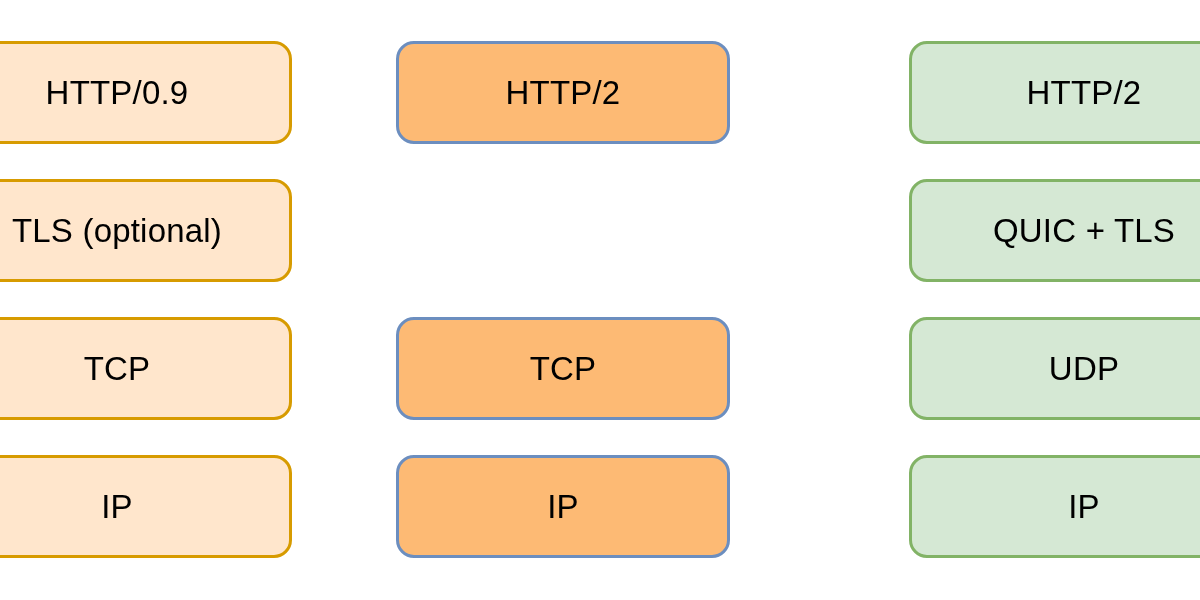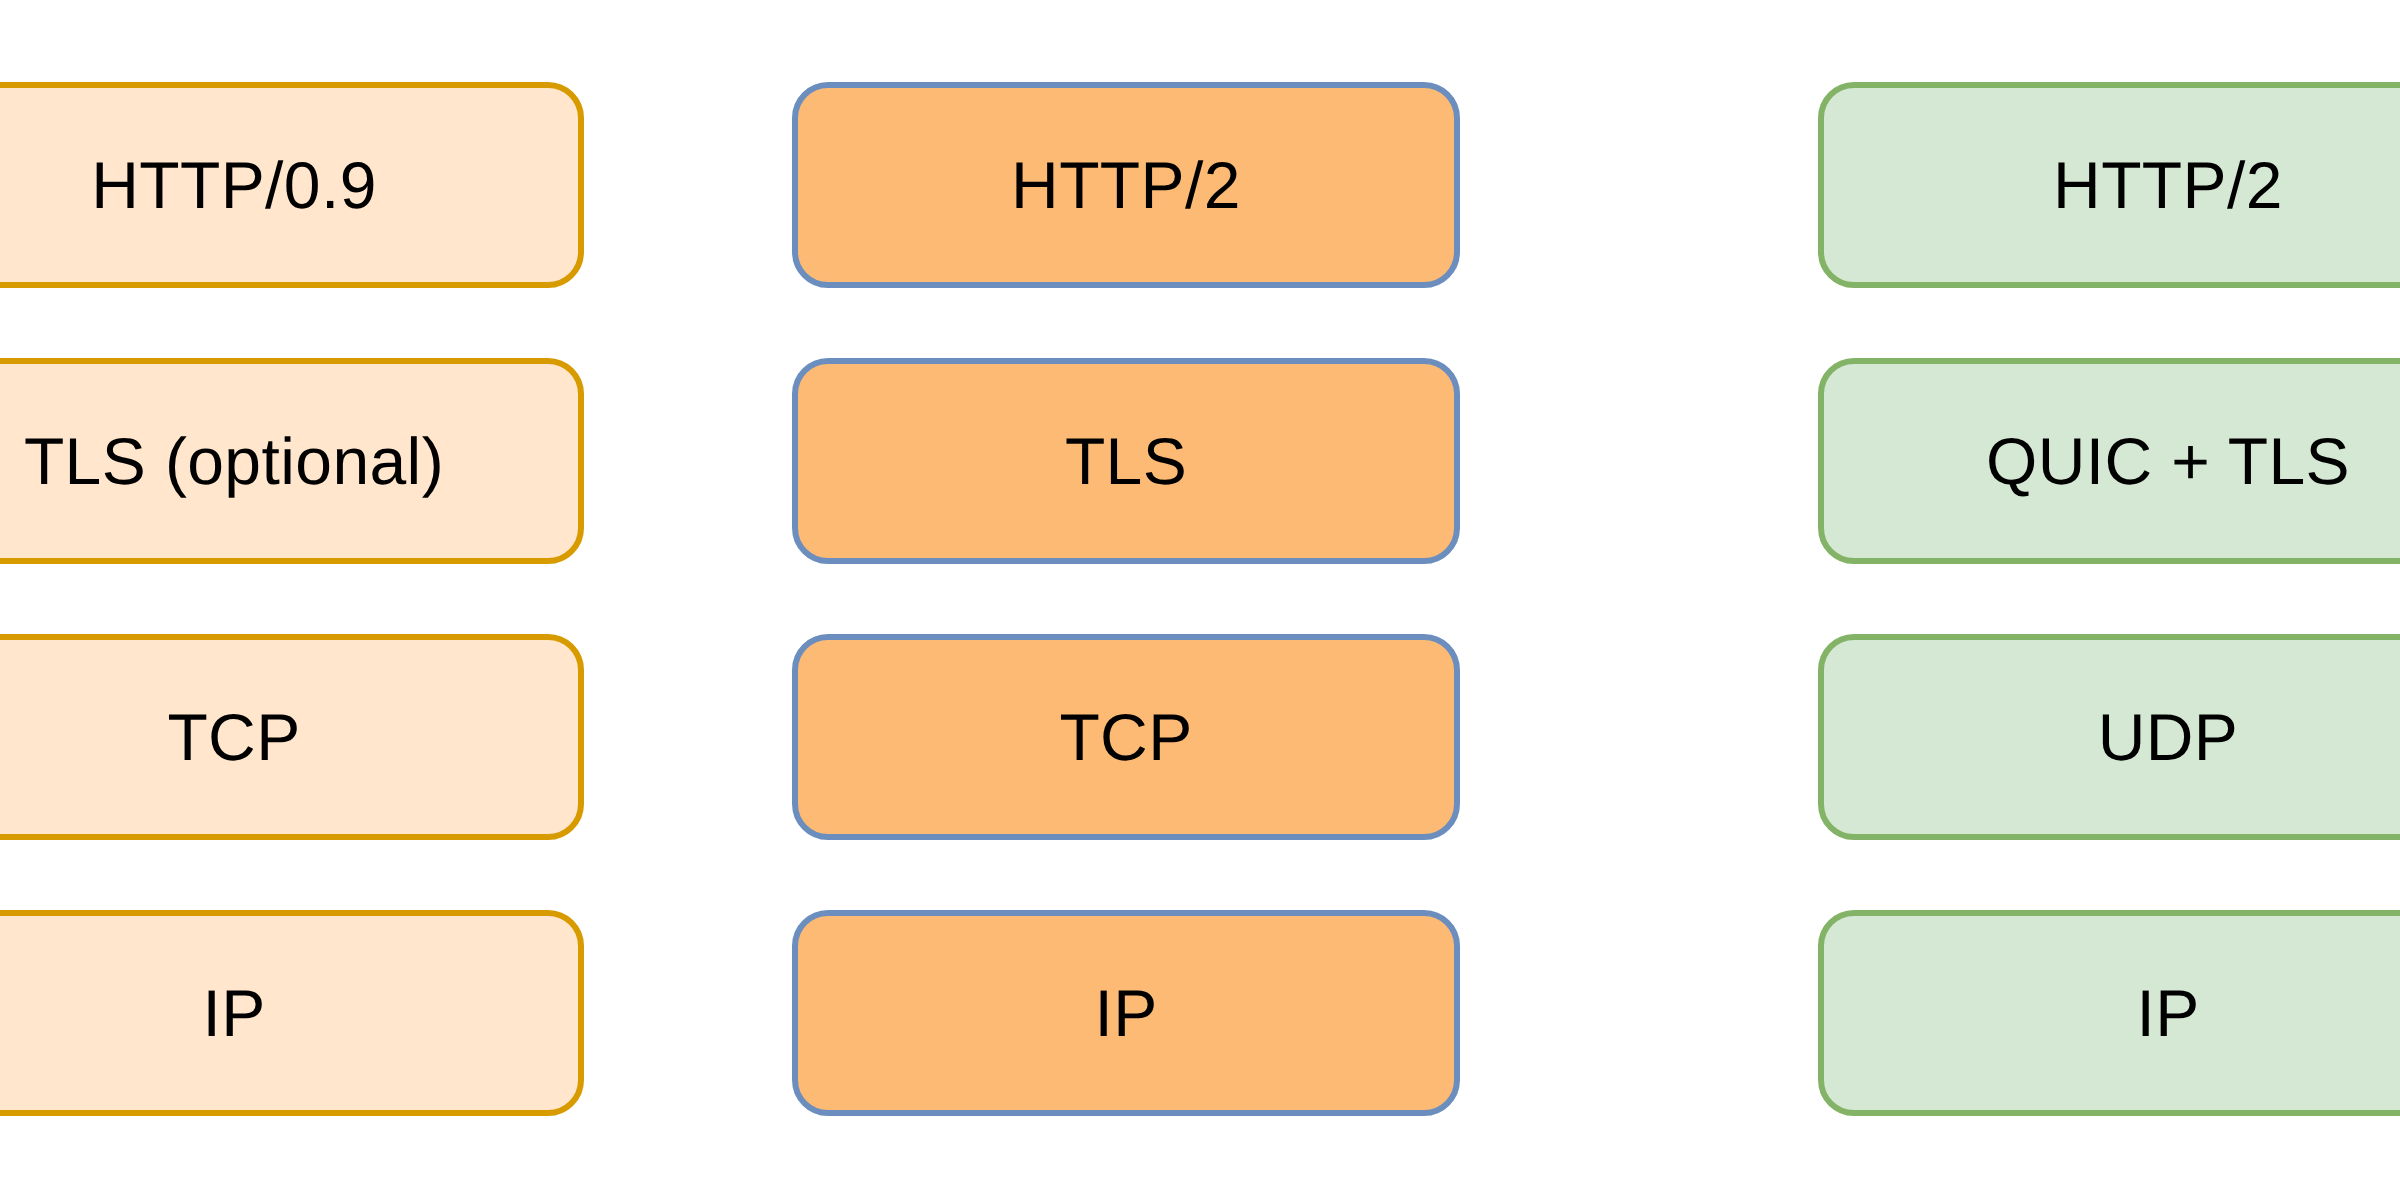--- a/index.html
+++ b/index.html
@@ -98,23 +98,20 @@
     </div>
     <div class="layer-box row-3">
       <span>IP</span>
     </div>
   </div>
 
   <div class="stack stack-http2">
     <div class="layer-box row-0">
       <span>HTTP/2</span>
     </div>
-    <div class="layer-box row-1">
-      <span>TLS</span>
-    </div>
     <div class="layer-box row-2">
       <span>TCP</span>
     </div>
     <div class="layer-box row-3">
       <span>IP</span>
     </div>
   </div>
 
   <div class="stack stack-http3">
     <div class="layer-box row-0">

